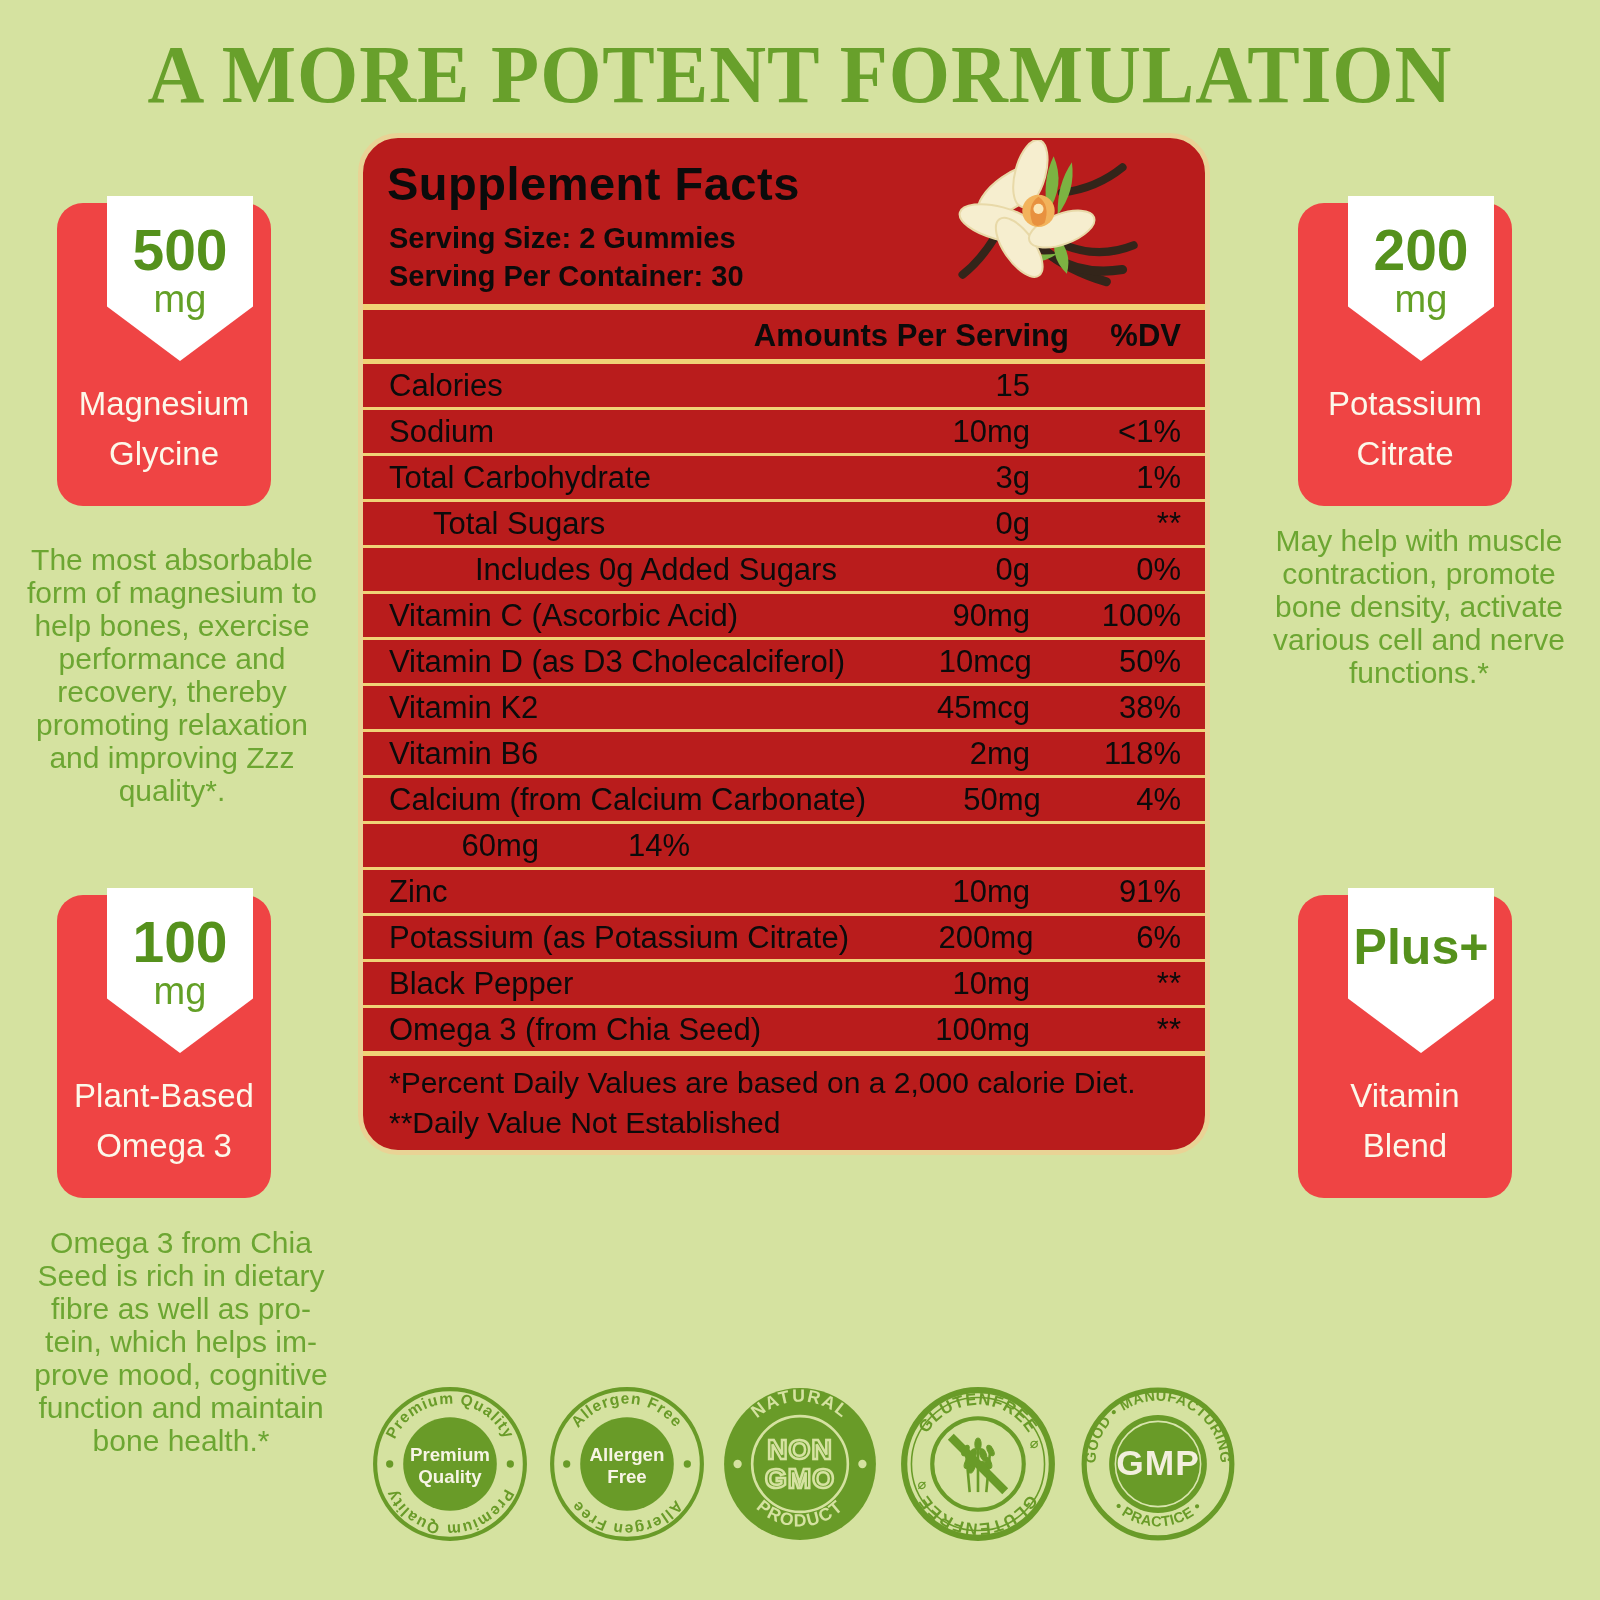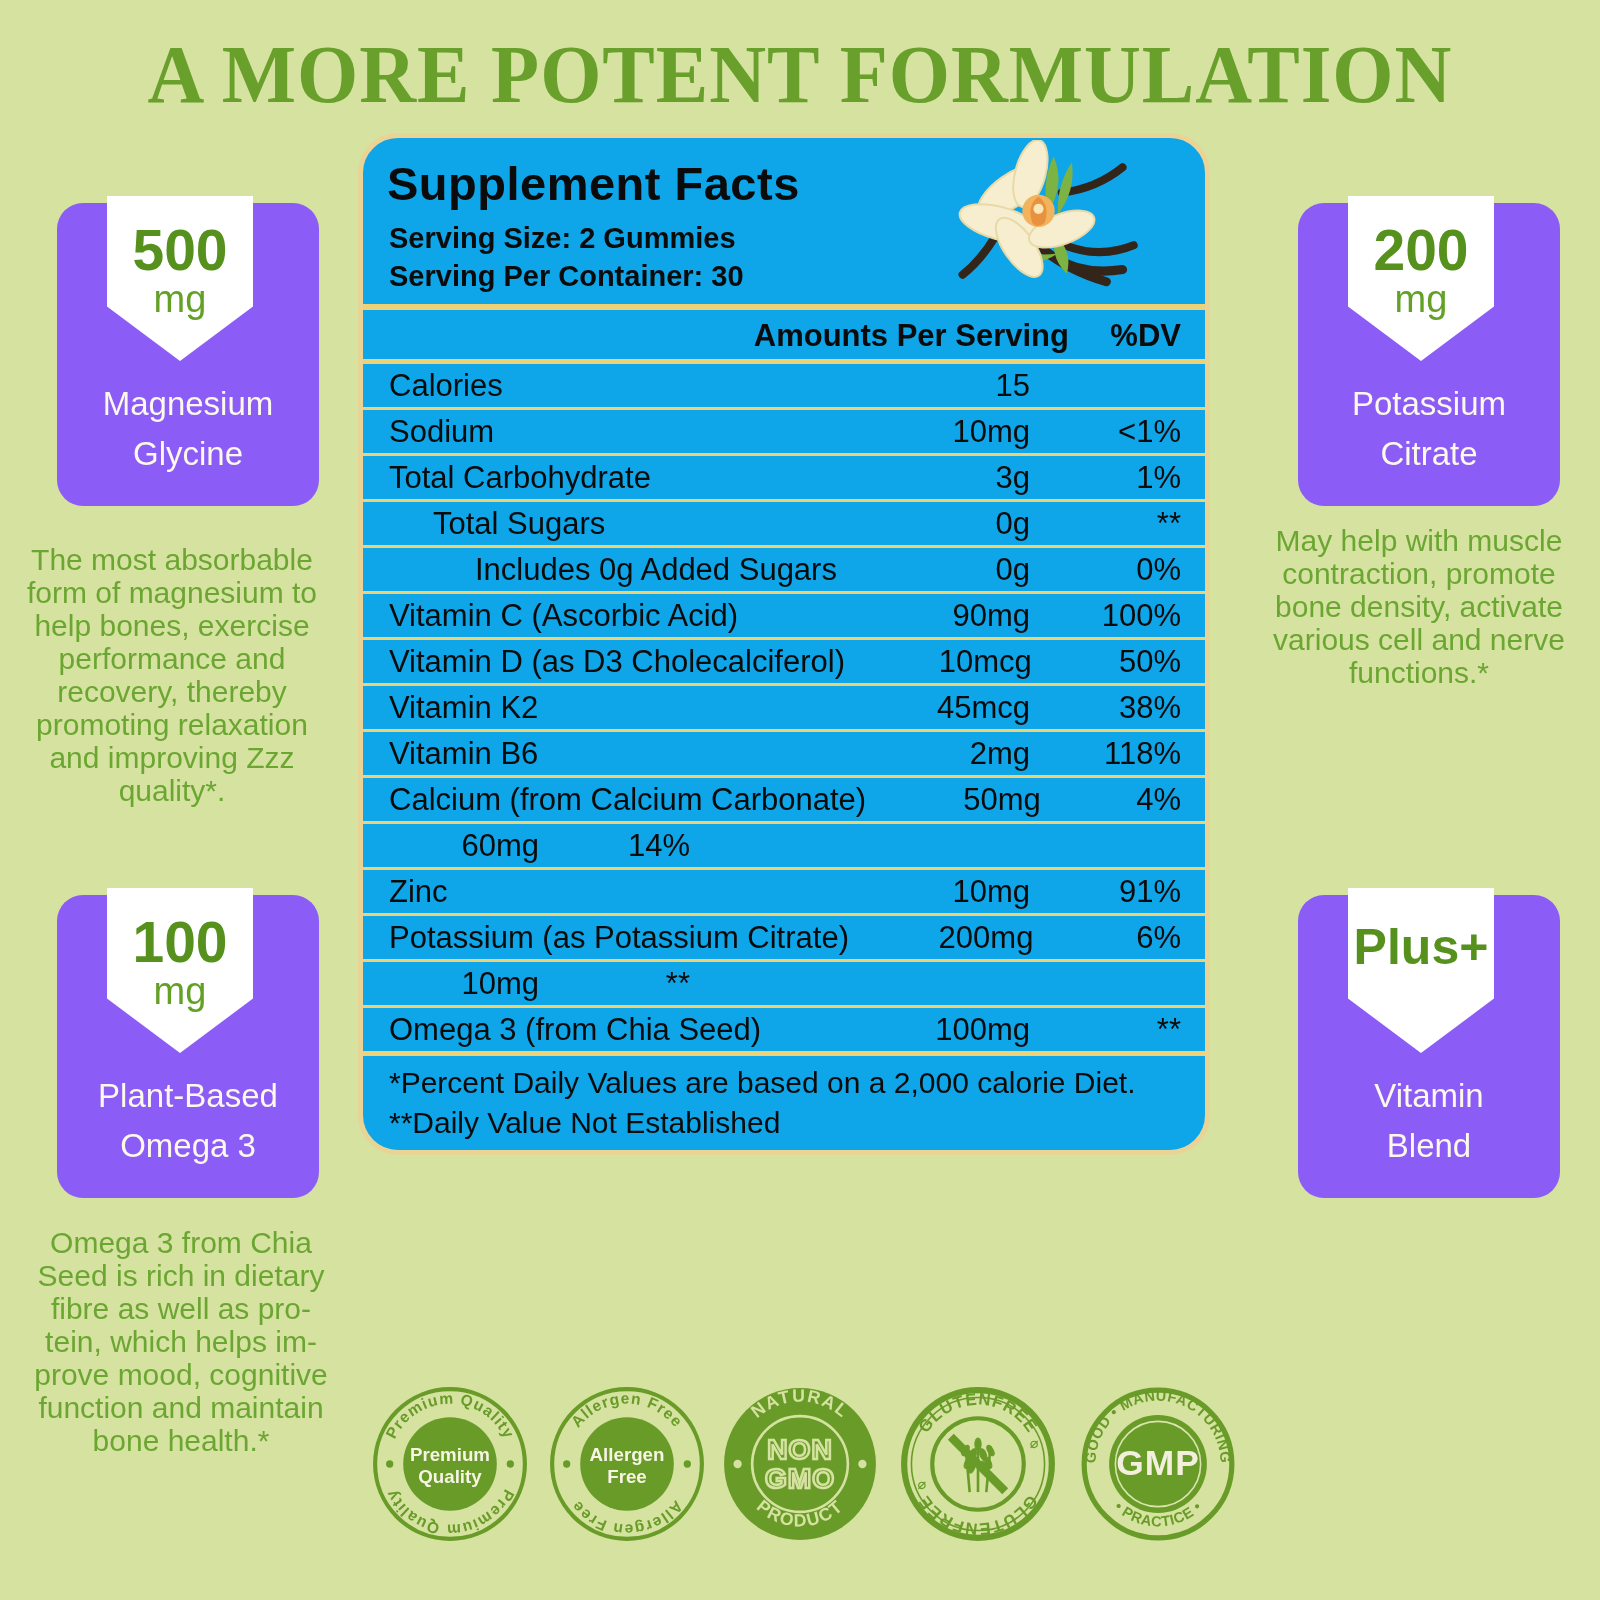--- a/index.html
+++ b/index.html
@@ -11,21 +11,21 @@
   
   .main-title{
     position:absolute;top:28px;left:0;width:1600px;text-align:center;
     font-family:"Liberation Serif","DejaVu Serif",serif;
     font-weight:bold;font-size:82px;letter-spacing:1px;color:#68a02b;
     transform:scaleX(.96);
   }
   
   .panel{
     position:absolute;left:358px;top:133px;width:852px;height:1022px;
-    background:#0ea5e9;border:5px solid #e9d395;border-radius:40px;
+    background:#b91c1c;border:5px solid #e9d395;border-radius:40px;
     box-sizing:border-box;color:#0b0b0b;padding-left:36px;
   }
   .panel-title{position:absolute;top:18px;left:24px;font-size:47px;font-weight:bold;letter-spacing:.5px;}
   .serving-size{position:absolute;top:84px;left:26px;font-size:29px;font-weight:bold;}
   .serving-container{position:absolute;top:122px;left:26px;font-size:29px;font-weight:bold;}
   .flower{position:absolute;left:570px;top:2px;width:215px;height:162px;}
   .rule1{position:absolute;top:166px;left:0;right:0;height:6px;background:#f0d276;}
   .nf-head{
     position:absolute;top:176px;left:0;right:0;height:44px;
     display:flex;align-items:center;padding:0 24px 0 26px;
@@ -50,21 +50,21 @@
   .nf-amt{width:150px;text-align:right;}
   .nf-dv{width:112px;text-align:right;}
   .footnote1{position:absolute;top:928px;left:26px;font-size:30px;}
   .footnote2{position:absolute;top:968px;left:26px;font-size:30px;}
   
   .other-ing{position:absolute;left:385px;top:1192px;width:800px;color:#0b0b0b;}
   .other-ing .oi-head{font-size:33px;font-weight:bold;margin-bottom:8px;}
   .other-ing .oi-text{font-size:32px;line-height:45px;}
   
   .badge{
-    position:absolute;width:214px;height:303px;background:#8b5cf6;border-radius:26px;padding-left:48px;
+    position:absolute;width:214px;height:303px;background:#ef4444;border-radius:26px;
   }
   .ribbon{
     position:absolute;left:50px;top:-7px;width:146px;height:165px;background:#ffffff;
     clip-path:polygon(0 0,100% 0,100% 67%,50% 100%,0 67%);
     text-align:center;
     filter:drop-shadow(0 2px 2px rgba(0,0,0,.12));
   }
   .ribbon .val{margin-top:26px;font-size:57px;font-weight:bold;color:#55911c;line-height:1;}
   .ribbon .val.small{font-size:50px;margin-top:34px;}
   .ribbon .unit{font-size:38px;color:#63a026;line-height:1.1;}
@@ -199,20 +199,21 @@
         <span class="nf-name">Zinc</span>
         <span class="nf-amt">10mg</span>
         <span class="nf-dv">91%</span>
       </div>
       <div class="nf-row">
         <span class="nf-name">Potassium (as Potassium Citrate)</span>
         <span class="nf-amt">200mg</span>
         <span class="nf-dv">6%</span>
       </div>
       <div class="nf-row">
+        <span class="nf-name">Black Pepper</span>
         <span class="nf-amt">10mg</span>
         <span class="nf-dv">**</span>
       </div>
       <div class="nf-row">
         <span class="nf-name">Omega 3 (from Chia Seed)</span>
         <span class="nf-amt">100mg</span>
         <span class="nf-dv">**</span>
       </div>
     </div>
 

